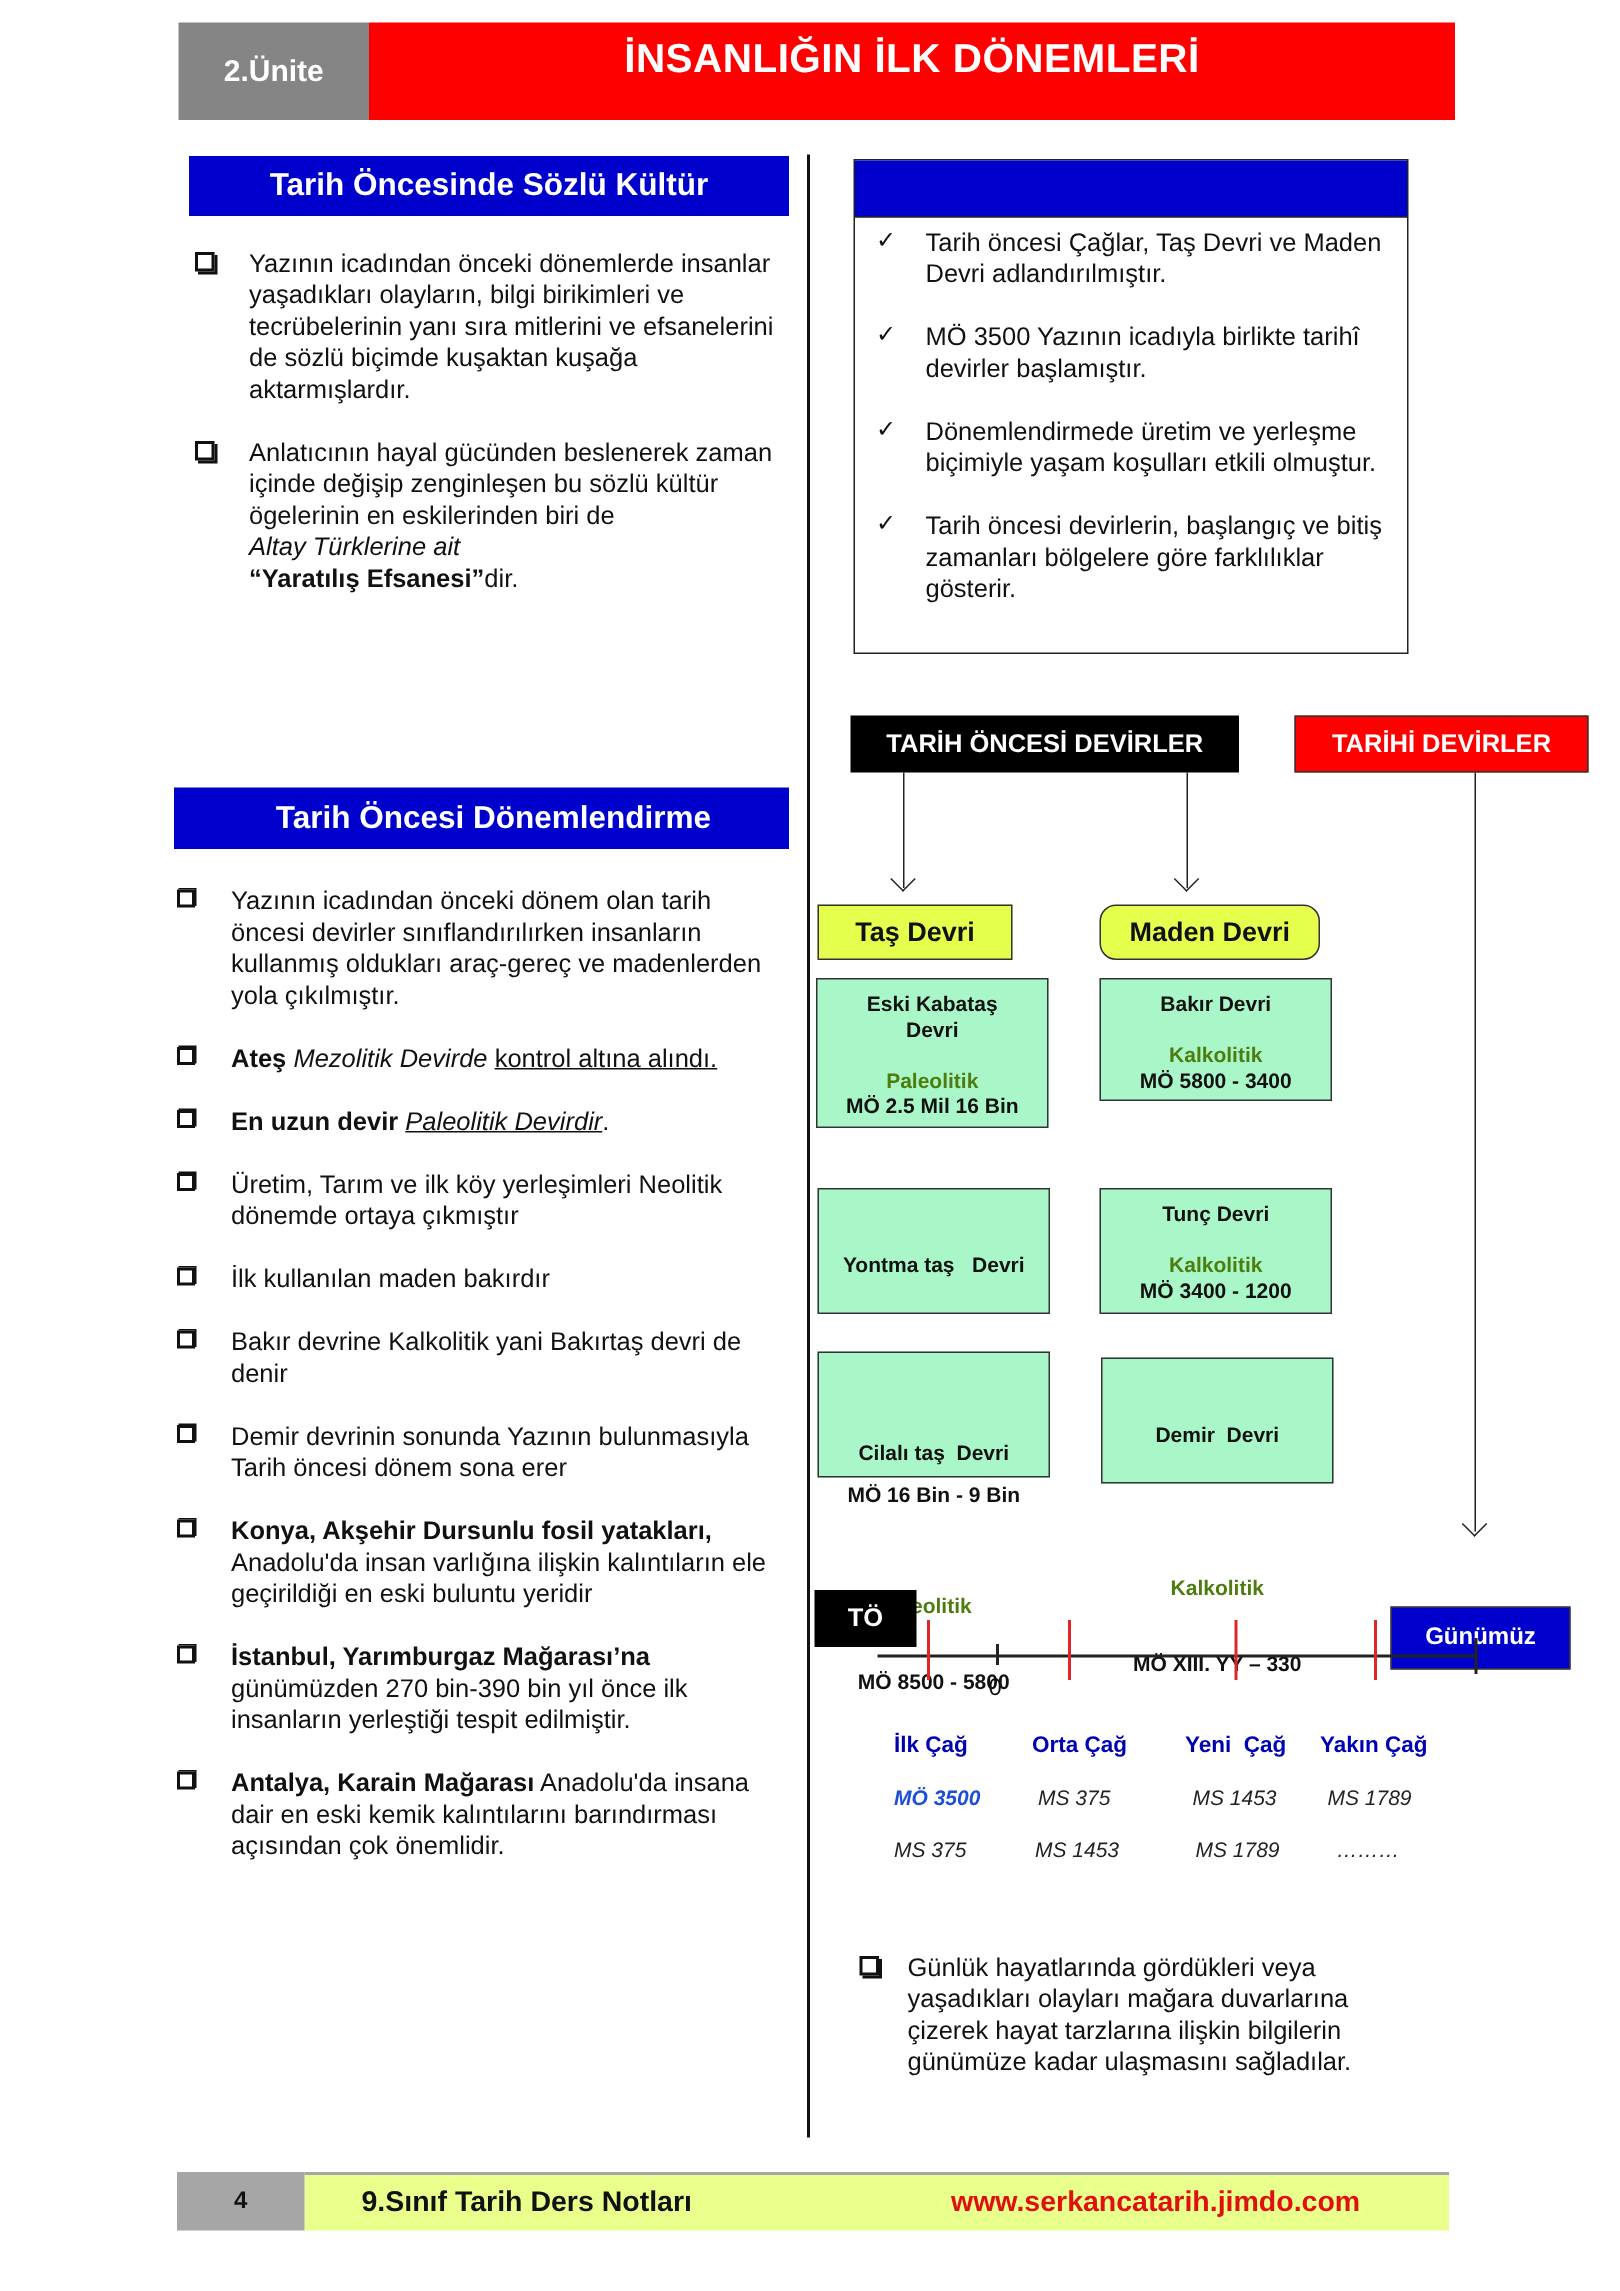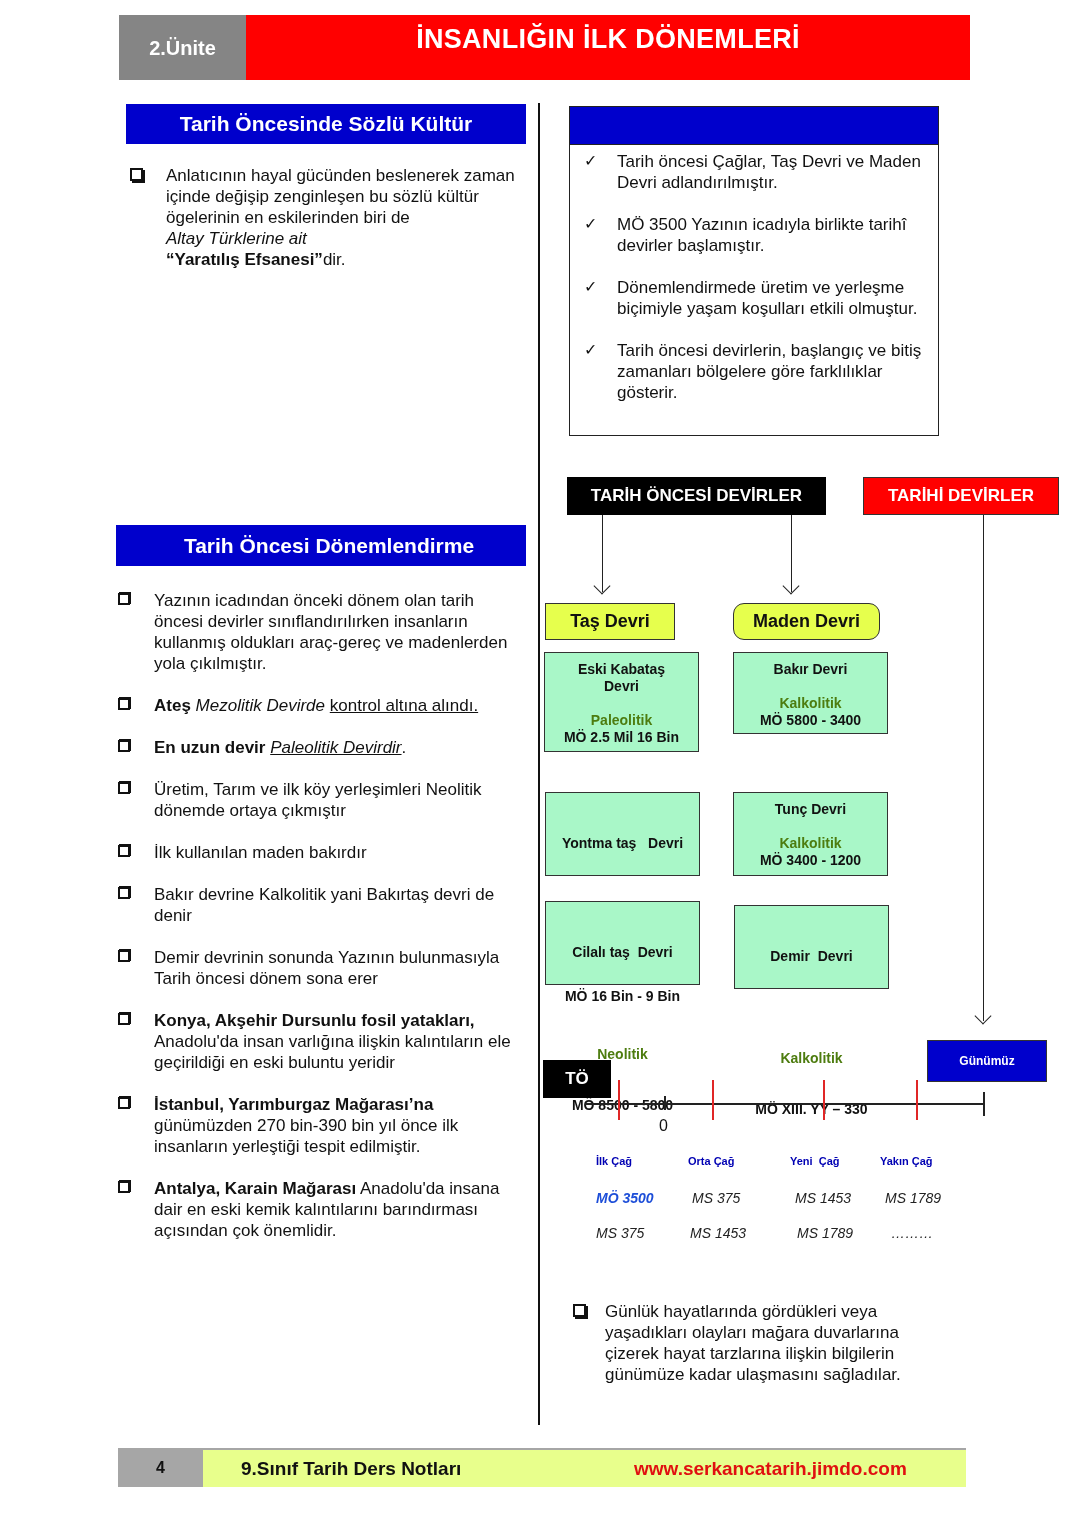--- a/index.html
+++ b/index.html
@@ -36,30 +36,30 @@
   .clist { list-style: none; font-size: 17px; line-height: 21px; padding: 6px 10px 0 14px; }
   .clist li { position: relative; padding-left: 33px; margin-bottom: 21px; }
   .clist .ck { position: absolute; left: 0; top: -1px; font-size: 16px; }
 
   
   .box-black { background: #000; color: #fff; font-weight: bold; font-size: 17px; display: flex; align-items: center; justify-content: center; }
   .box-red { background: #ff0000; color: #fff; font-weight: bold; font-size: 17px; display: flex; align-items: center; justify-content: center; border: 1px solid #333; }
   .box-lime { background: #e6ff4d; border: 1px solid #333; font-weight: bold; font-size: 18px; display: flex; align-items: center; justify-content: center; color: #111; }
   .box-mint { background: #a9f7c8; border: 1px solid #333; font-weight: bold; font-size: 14px; text-align: center; color: #111; line-height: 17px; }
   .box-mint .era { color: #4d7c0f; }
-  .box-blue { background: #0000cc; border: 1px solid #333; color: #fff; font-weight: bold; font-size: 12px; display: flex; align-items: center; justify-content: center; }
+  .box-blue { background: #0000cc; border: 1px solid #333; color: #fff; font-weight: bold; font-size: 16px; display: flex; align-items: center; justify-content: center; margin-top: 31px; }
 
   .vline { width: 1px; background: #222; }
   .arrowhead { width: 12px; height: 12px; border-right: 1.5px solid #222; border-bottom: 1.5px solid #222; transform: rotate(45deg); }
 
   
   .tl-axis { left: 585px; top: 1103px; width: 399px; height: 2px; background: #222; }
   .tick-red { width: 2px; height: 40px; background: #e02626; }
   .tick-black { width: 2px; height: 24px; background: #222; }
-  .age-name { color: #0000b3; font-weight: bold; font-size: 11px; }
+  .age-name { color: #0000b3; font-weight: bold; font-size: 15px; }
   .age-date { font-style: italic; font-size: 14px; color: #222; }
   .age-date.red { color: #1d4ed8; font-weight: bold; }
 
   
   .ftr-num { left: 118px; top: 1448px; width: 85px; height: 39px; background: #a6a6a6; font-weight: bold; font-size: 16px;
     display: flex; align-items: center; justify-content: center; color: #111; }
   .ftr-main { left: 203px; top: 1448px; width: 763px; height: 39px; background: #e8ff8c; border-top: 2px solid #a6a6a6; }
   .ftr-title { left: 241px; top: 1458px; font-weight: bold; font-size: 19px; color: #111; }
   .ftr-url { left: 634px; top: 1458px; font-weight: bold; font-size: 19px; color: #e01010; }
 </style>
@@ -69,20 +69,24 @@
 <div class="abs hdr-unit">2.Ünite</div>
 <div class="abs hdr-title">İNSANLIĞIN İLK DÖNEMLERİ</div>
 
 <div class="abs vdivider"></div>
 
 <div class="abs sec-bar" style="left:126px; top:104px; width:400px; height:40px;">Tarih Öncesinde Sözlü Kültür</div>
 
 <ul class="abs blist" style="left:130px; top:165px; width:395px;">
   <li>
     <span class="bx"></span>
+    <span>Yazının icadından önceki dönemlerde insanlar yaşadıkları olayların, bilgi birikimleri ve tecrübelerinin yanı sıra mitlerini ve efsanelerini de sözlü biçimde kuşaktan kuşağa aktarmışlardır.</span>
+  </li>
+  <li>
+    <span class="bx"></span>
     <span>Anlatıcının hayal gücünden beslenerek zaman içinde değişip zenginleşen bu sözlü kültür ögelerinin en eskilerinden biri de</span><br>
     <span class="i">Altay Türklerine ait</span><br>
     <span class="b">“Yaratılış Efsanesi”</span><span>dir.</span>
   </li>
 </ul>
 
 <div class="abs sec-bar" style="left:116px; top:525px; width:410px; height:41px;padding-left:16px;">Tarih Öncesi Dönemlendirme</div>
 
 <ul class="abs blist thin" style="left:118px; top:590px; width:395px;">
   <li>
@@ -161,21 +165,21 @@
   <div style="height:17px;"></div>
   <div class="era">Paleolitik</div>
   <div>MÖ 2.5 Mil 16 Bin</div>
 </div>
 <div class="abs box-mint" style="left:545px; top:792px; width:155px; height:84px; padding-top:8px; white-space:pre;">
   <div>Yontma taş   Devri</div>
   <div style="height:17px;"></div>
   <div class="era">Mezolitik</div>
   <div>MÖ 16 Bin - 9 Bin</div>
 </div>
-<div class="abs box-mint" style="left:545px; top:901px; width:155px; height:84px; padding-top:8px; white-space:pre;">
+<div class="abs box-mint" style="left:545px; top:901px; width:155px; height:84px; padding-top:24px; white-space:pre;">
   <div>Cilalı taş  Devri</div>
   <div style="height:17px;"></div>
   <div class="era">Neolitik</div>
   <div>MÖ 8500 - 5800</div>
 </div>
 
 <div class="abs box-mint" style="left:733px; top:652px; width:155px; height:82px; padding-top:8px;">
   <div>Bakır Devri</div>
   <div style="height:17px;"></div>
   <div class="era">Kalkolitik</div>

